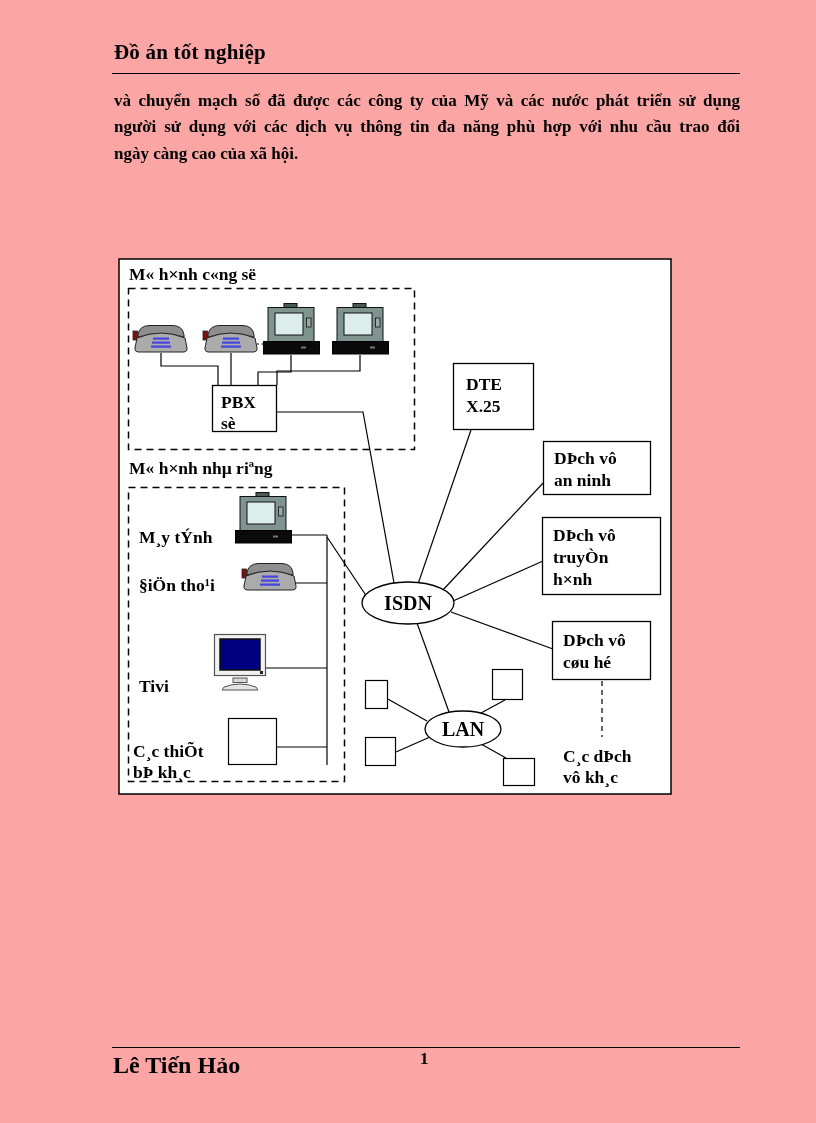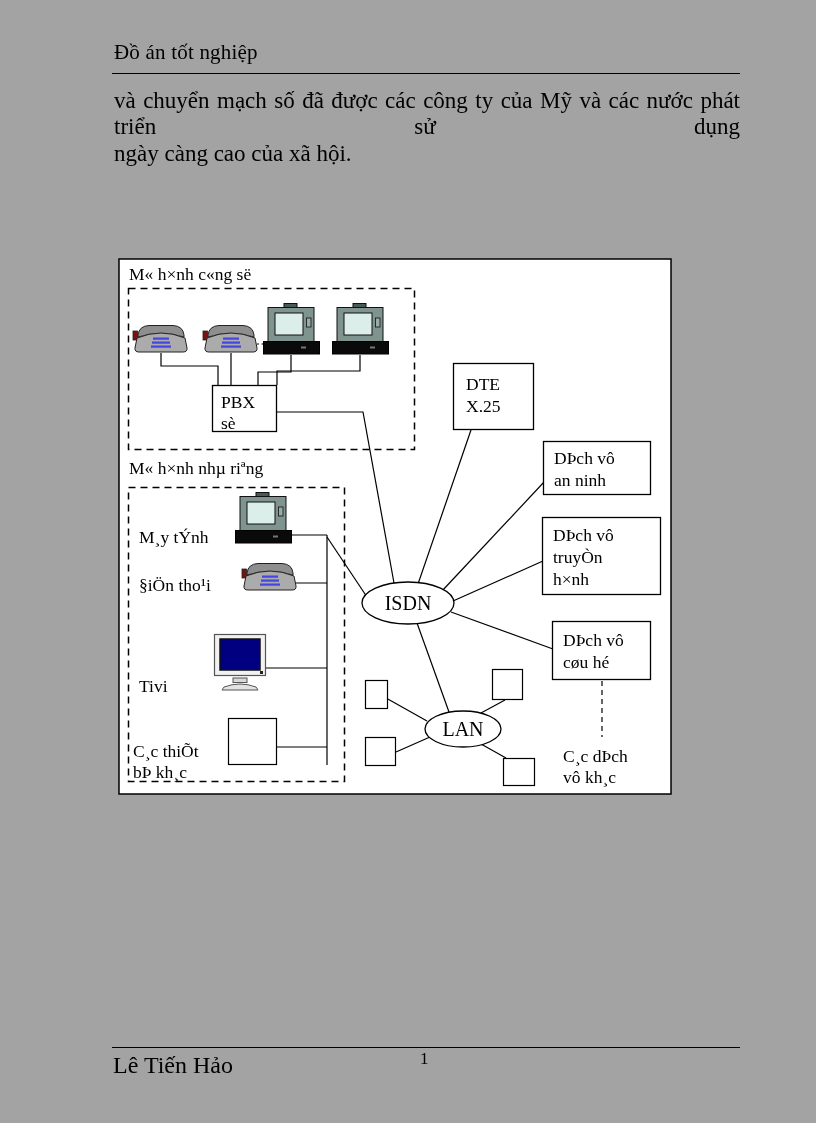--- a/index.html
+++ b/index.html
@@ -1,40 +1,41 @@
 <!DOCTYPE html>
 <html><head>
 <meta charset="utf-8">
 <style>
   html,body{margin:0;padding:0;background:#fff;}
-  .page{position:relative;width:816px;height:1123px;background:#a3a3a3;overflow:hidden;
-        font-family:"Liberation Serif",serif;color:#000;}
+  .page{position:relative;width:816px;height:1123px;background:#fca5a5;overflow:hidden;
+        font-family:"Liberation Serif",serif;color:#000;font-weight:bold;}
   .abs{position:absolute;}
   .header-title{left:114px;top:40px;font-size:21px;letter-spacing:.2px;}
   .rule{left:112px;width:628px;height:0;border-top:1.6px solid #000;}
   .header-rule{top:73px;}
   .footer-rule{top:1047px;}
-  .body-text{left:114px;top:88px;width:626px;font-size:23px;line-height:26.4px;}
+  .body-text{left:114px;top:88px;width:626px;font-size:17px;line-height:26.4px;}
   .jline{text-align:justify;text-align-last:justify;white-space:normal;}
   .jline.last{text-align:right;text-align-last:left;}
   .footer-author{left:113px;top:1052px;font-size:24px;}
   .footer-page{left:420px;top:1049px;font-size:17px;}
   svg text{font-family:"Liberation Serif",serif;font-size:17.5px;fill:#000;}
   svg text.big{font-size:20px;}
 </style>
 </head>
 <body>
 
 <div class="page">
 
   <div class="abs header-title">Đồ án tốt nghiệp</div>
   <div class="abs rule header-rule"></div>
 
   <div class="abs body-text">
     <div class="jline">và chuyển mạch số đã được các công ty của Mỹ và các nước phát triển sử dụng</div>
+    <div class="jline">người sử dụng với các dịch vụ thông tin đa năng phù hợp với nhu cầu trao đổi</div>
     <div class="jline last">ngày càng cao của xã hội.</div>
   </div>
 
   <svg class="abs" style="left:118px;top:258px;" width="554" height="537" viewBox="118 258 554 537">
     <defs>
       <g id="ph">
         <rect x="0" y="9" width="4.5" height="9" fill="#7a1212" stroke="#222" stroke-width="0.8"></rect>
         <path d="M5,13 Q6,4 16,3.5 L40,3.5 Q50,4 51,13 L51,15 Q40,11.5 28,11.5 Q16,11.5 5,15 Z" fill="#8e8e8e" stroke="#222" stroke-width="1"></path>
         <path d="M4,16 Q16,11 28,11 Q40,11 52,16 L54,26 Q54.5,30 50,30 L6,30 Q1.5,30 2,26 Z" fill="#ababab" stroke="#222" stroke-width="1"></path>
         <g fill="#4545e0">

